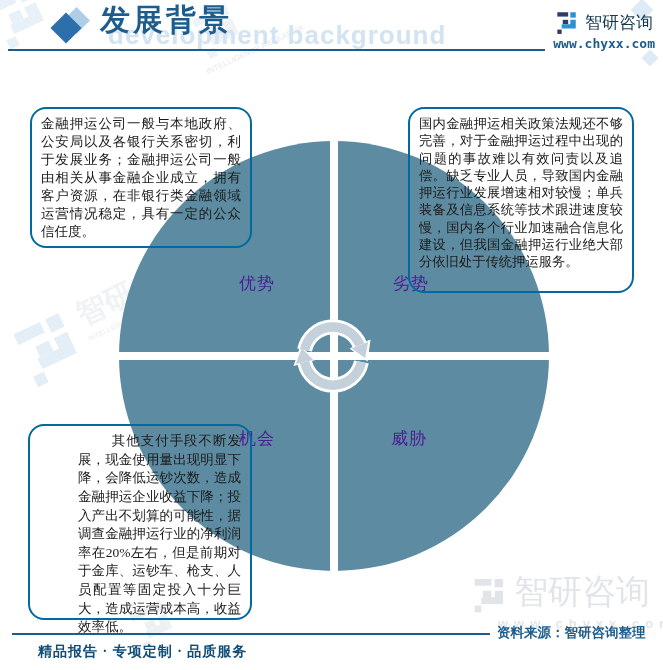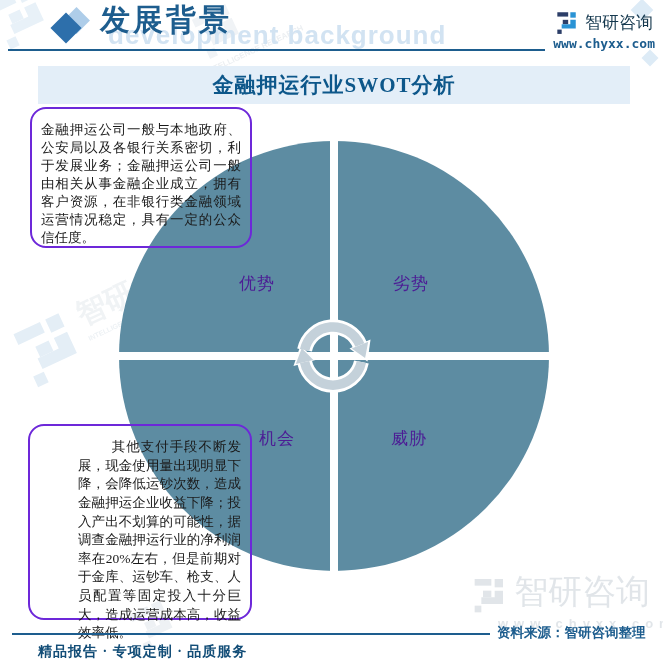--- a/index.html
+++ b/index.html
@@ -43,27 +43,27 @@
   
   .circle{
     position:absolute;left:119px;top:141px;width:430px;height:430px;border-radius:50%;
     overflow:hidden;z-index:1;background:#ffffff;
   }
   .quad{position:absolute;width:211px;height:211px;background:#5d8ca2;}
   .quad.tl{left:0;top:0;}   .quad.tr{left:219px;top:0;}
   .quad.bl{left:0;top:219px;} .quad.br{left:219px;top:219px;}
   .quad-label{position:absolute;z-index:2;font-size:17px;color:#4c1d95;letter-spacing:1px;white-space:nowrap;}
   .ql-s{left:239px;top:272px;} .ql-w{left:393px;top:272px;}
-  .ql-o{left:239px;top:427px;margin-left:20px;} .ql-t{left:391px;top:427px;}
+  .ql-o{left:239px;top:427px;} .ql-t{left:391px;top:427px;}
   .cycle{position:absolute;left:288px;top:312px;width:90px;height:90px;z-index:2;}
   
   .swot-box{
     position:absolute;z-index:3;background:transparent;
-    border:2px solid #6d28d9;border-radius:16px;box-sizing:border-box;
-    padding:12px 9px;color:#1a1a1a;
+    border:2px solid #0369a1;border-radius:16px;box-sizing:border-box;
+    padding:6px 9px;color:#1a1a1a;
   }
   .swot-box p{margin:0;text-align:justify;}
   .box-s{left:30px;top:107px;width:222px;height:141px;font-size:13.5px;line-height:1.33;}
   .box-w{left:408px;top:107px;width:226px;height:186px;font-size:13.3px;line-height:1.30;}
   .box-o{left:28px;top:424px;width:224px;height:196px;font-size:13.5px;line-height:1.38;}
   .box-o p{text-indent:2.5em;margin-left:39px;}
   .box-t{left:408px;top:424px;width:226px;height:186px;font-size:13.5px;line-height:1.42;}
   .box-t p{text-indent:3em;}
   
   .ftr-rule{position:absolute;left:12px;top:633px;width:478px;height:2px;background:#1d5d8e;z-index:4;}
@@ -158,23 +158,20 @@
         <g fill="#2a93d5">
             <rect x="16" y="3" width="5" height="5"></rect>
             <path d="M16 10 h5 v8 h-13 v-4 h8 z"></path>
           </g>
       </svg>
       <span class="brand-name">智研咨询</span>
     </div>
     <div class="brand-url">www.chyxx.com</div>
   </div>
 
-  <div class="titlebar">
-    <span>金融押运行业SWOT分析</span>
-  </div>
 
   <div class="circle">
     <div class="quad tl"></div>
     <div class="quad tr"></div>
     <div class="quad bl"></div>
     <div class="quad br"></div>
   </div>
 
   <span class="quad-label ql-s">优势</span>
   <span class="quad-label ql-w">劣势</span>
@@ -198,20 +195,23 @@
     </g>
     <g fill="#c4d1da">
       <polygon points="80.2,29.7 63.6,36.5 77.1,46.1"></polygon>
       <polygon points="7.8,51.9 25.4,48.1 13.7,36.3"></polygon>
     </g>
   </svg>
 
   <div class="swot-box box-s">
     <p>金融押运公司一般与本地政府、公安局以及各银行关系密切，利于发展业务；金融押运公司一般由相关从事金融企业成立，拥有客户资源，在非银行类金融领域运营情况稳定，具有一定的公众信任度。</p>
   </div>
+  <div class="swot-box box-w">
+    <p>国内金融押运相关政策法规还不够完善，对于金融押运过程中出现的问题的事故难以有效问责以及追偿。缺乏专业人员，导致国内金融押运行业发展增速相对较慢；单兵装备及信息系统等技术跟进速度较慢，国内各个行业加速融合信息化建设，但我国金融押运行业绝大部分依旧处于传统押运服务。</p>
+  </div>
   <div class="swot-box box-o">
     <p>其他支付手段不断发展，现金使用量出现明显下降，会降低运钞次数，造成金融押运企业收益下降；投入产出不划算的可能性，据调查金融押运行业的净利润率在20%左右，但是前期对于金库、运钞车、枪支、人员配置等固定投入十分巨大，造成运营成本高，收益效率低。</p>
   </div>
 
   <div class="ftr-rule"></div>
   <div class="ftr-source">资料来源：智研咨询整理</div>
   <div class="ftr-tagline">精品报告 · 专项定制 · 品质服务</div>
 
 </div>
 

